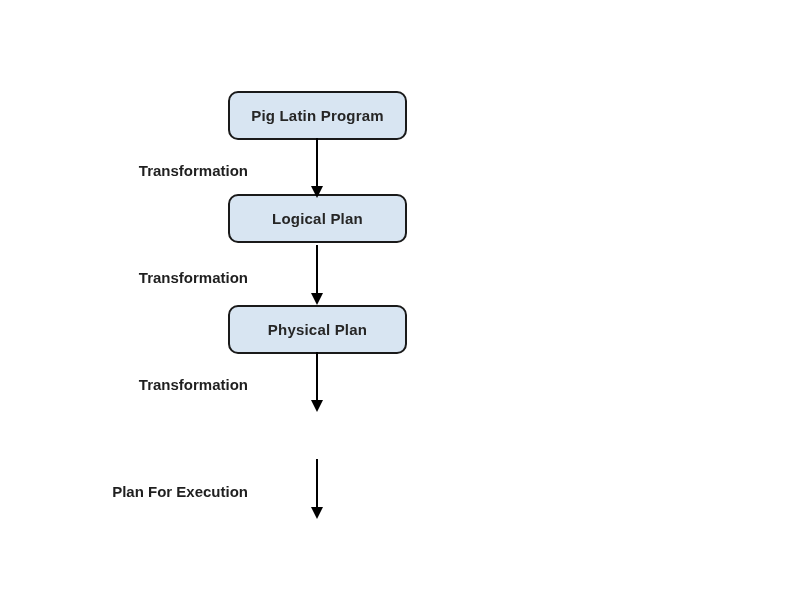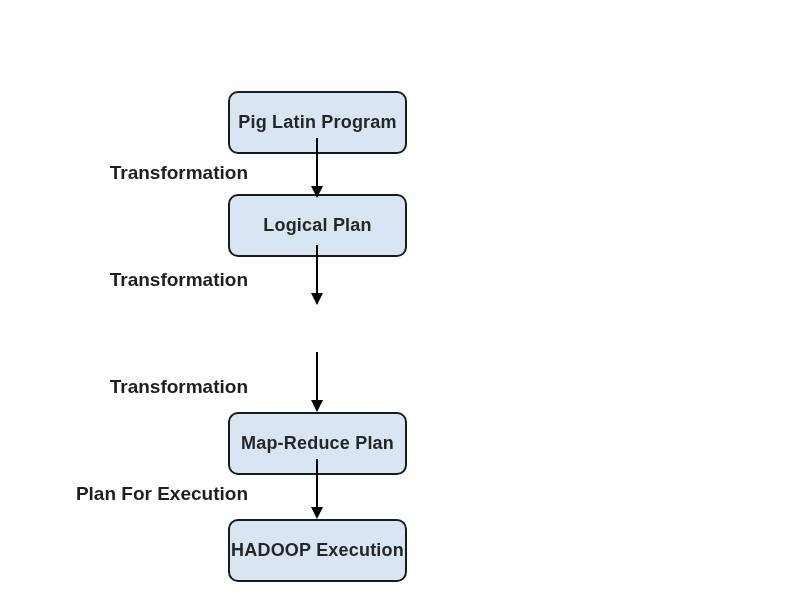--- a/index.html
+++ b/index.html
@@ -13,29 +13,29 @@
     width: 803px;
     height: 602px;
     background: #ffffff;
     overflow: hidden;
   }
   
   .node {
     position: absolute;
     left: 228px;
     width: 179px;
-    height: 63px;
+    height: 49px;
     box-sizing: border-box;
     background: #d8e5f2;
     border: 2px solid #1a1a1a;
     border-radius: 10px;
     display: flex;
     align-items: center;
     justify-content: center;
-    font-size: 18px;
+    font-size: 15px;
     font-weight: bold;
     color: #262626;
     letter-spacing: 0.2px;
   }
   .node-0 { top: 91px; }
   .node-1 { top: 194px; }
   .node-2 { top: 305px; }
   .node-3 { top: 412px; }
   .node-4 { top: 519px; }
 
@@ -60,46 +60,43 @@
     border-right: 6px solid transparent;
     border-top: 12px solid #000000;
   }
 
   
   .edge-label {
     position: absolute;
     right: 555px; 
     width: 220px;
     text-align: right;
-    font-size: 19px;
+    font-size: 15px;
     font-weight: bold;
     color: #1f1f1f;
     white-space: nowrap;
   }
   .edge-label-0 { top: 162px; }
   .edge-label-1 { top: 269px; }
   .edge-label-2 { top: 376px; }
   .edge-label-3 { top: 483px; }
 </style>
 </head>
 <body>
 
 <div class="canvas">
 
   <div class="node node-0">
     <span>Pig Latin Program</span>
   </div>
   <div class="node node-1">
     <span>Logical Plan</span>
   </div>
-  <div class="node node-3">
-    <span>Map-Reduce Plan</span>
-  </div>
-  <div class="node node-4">
-    <span>HADOOP Execution</span>
+  <div class="node node-2">
+    <span>Physical Plan</span>
   </div>
 
   <div class="arrow arrow-0">
     <span class="head"></span>
   </div>
   <div class="arrow arrow-1">
     <span class="head"></span>
   </div>
   <div class="arrow arrow-2">
     <span class="head"></span>

